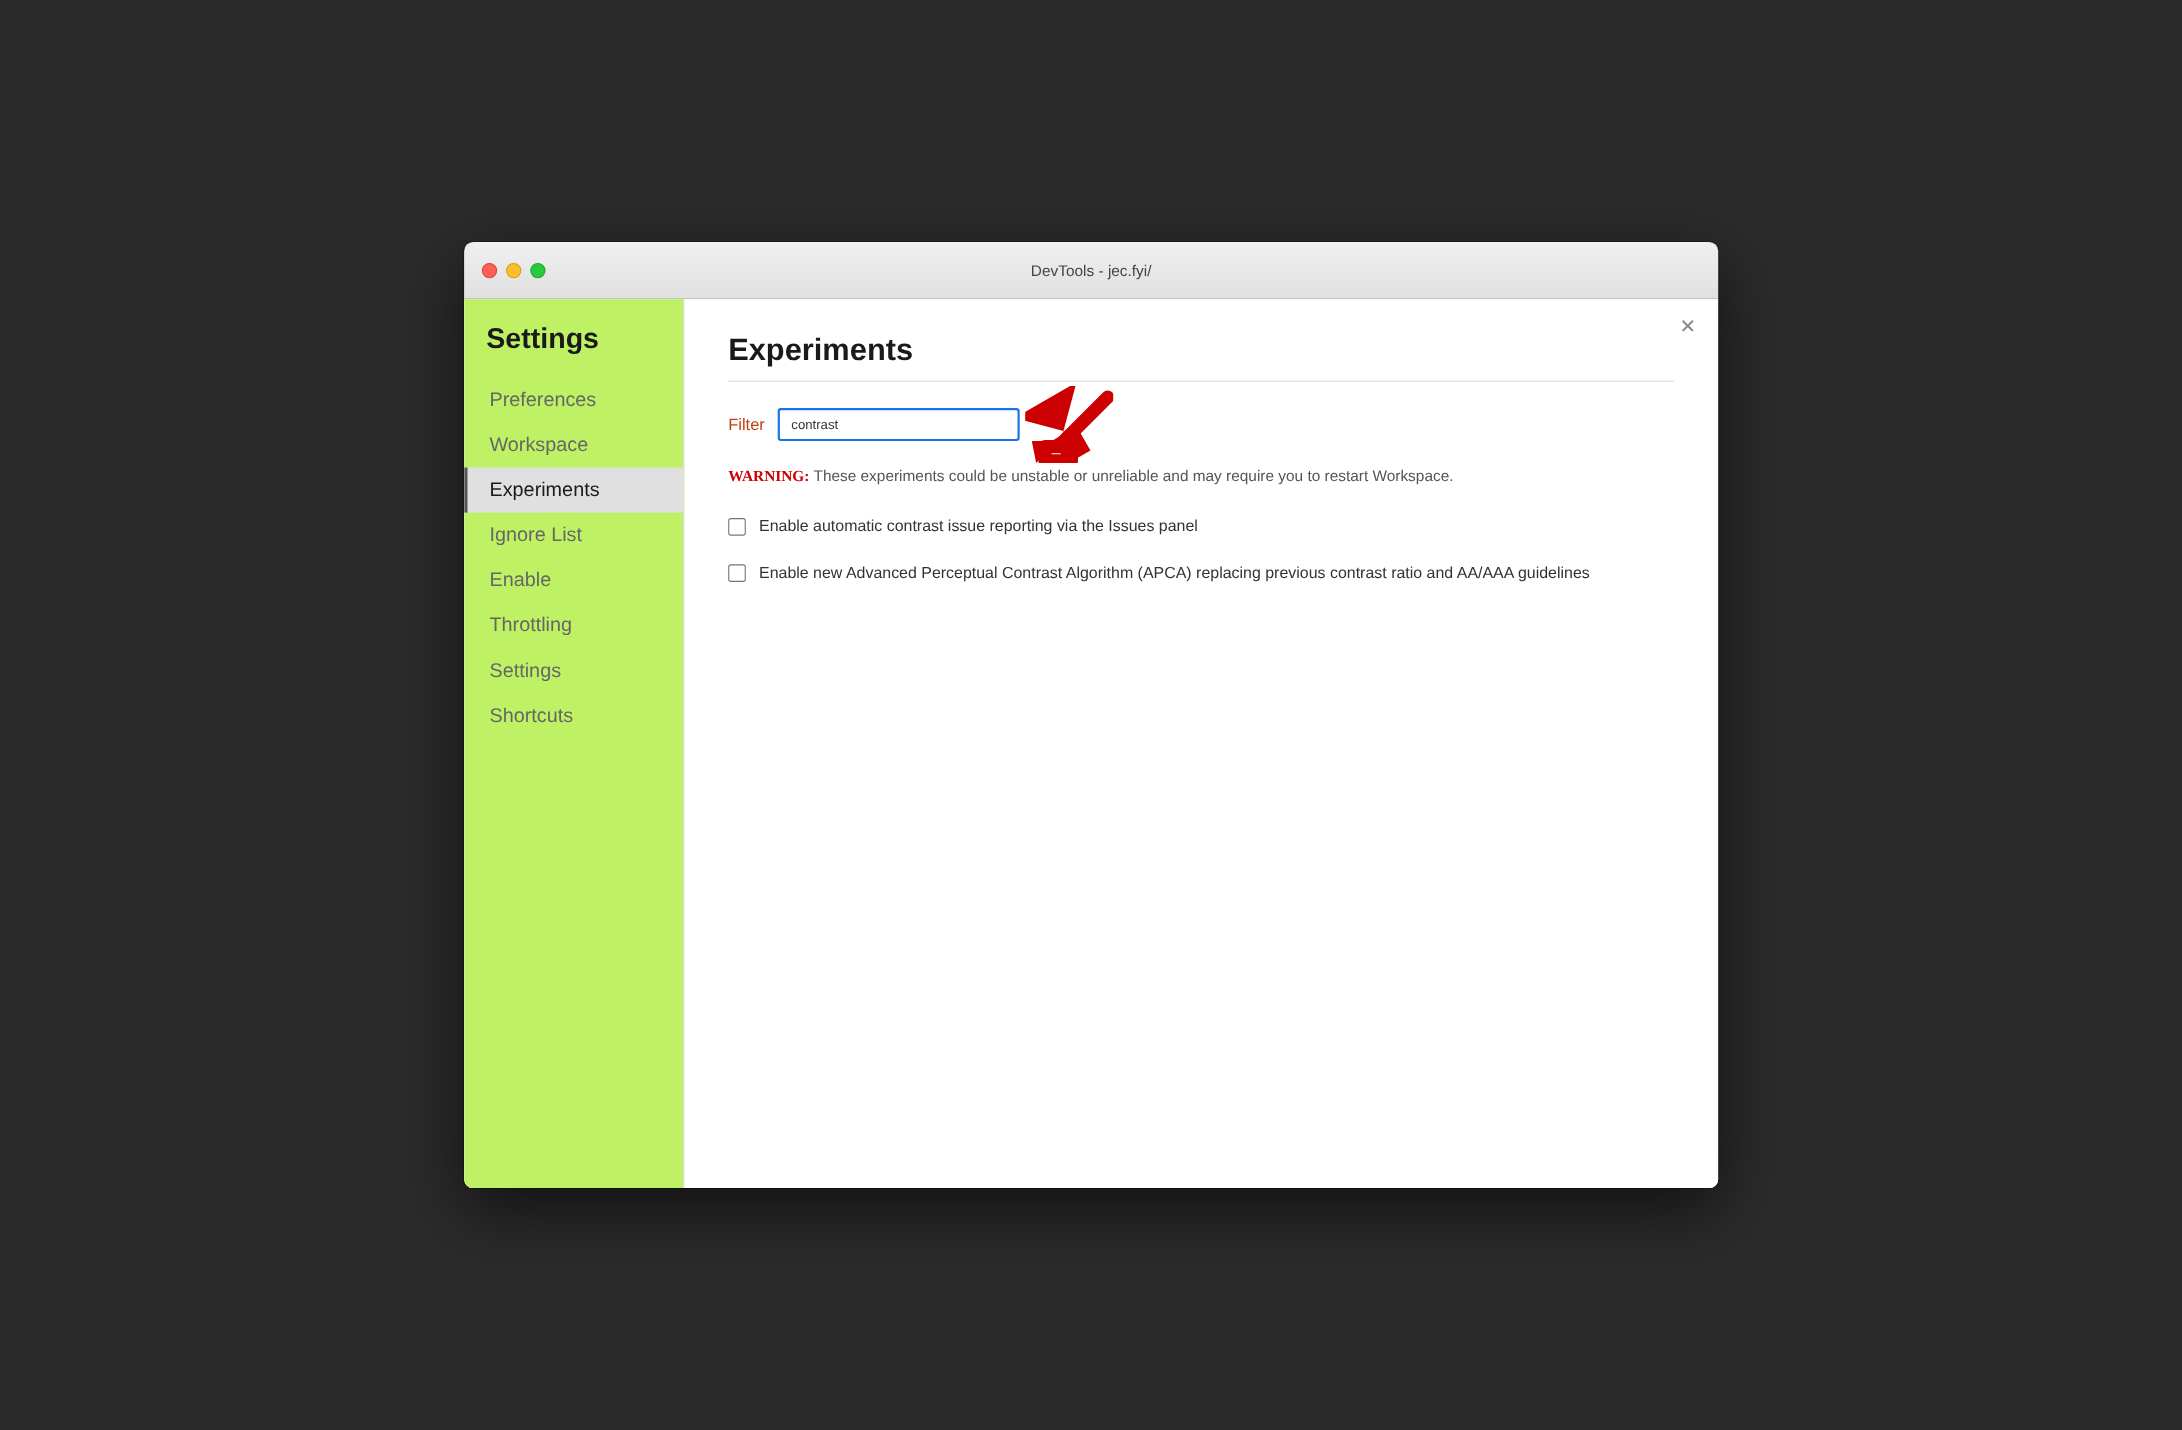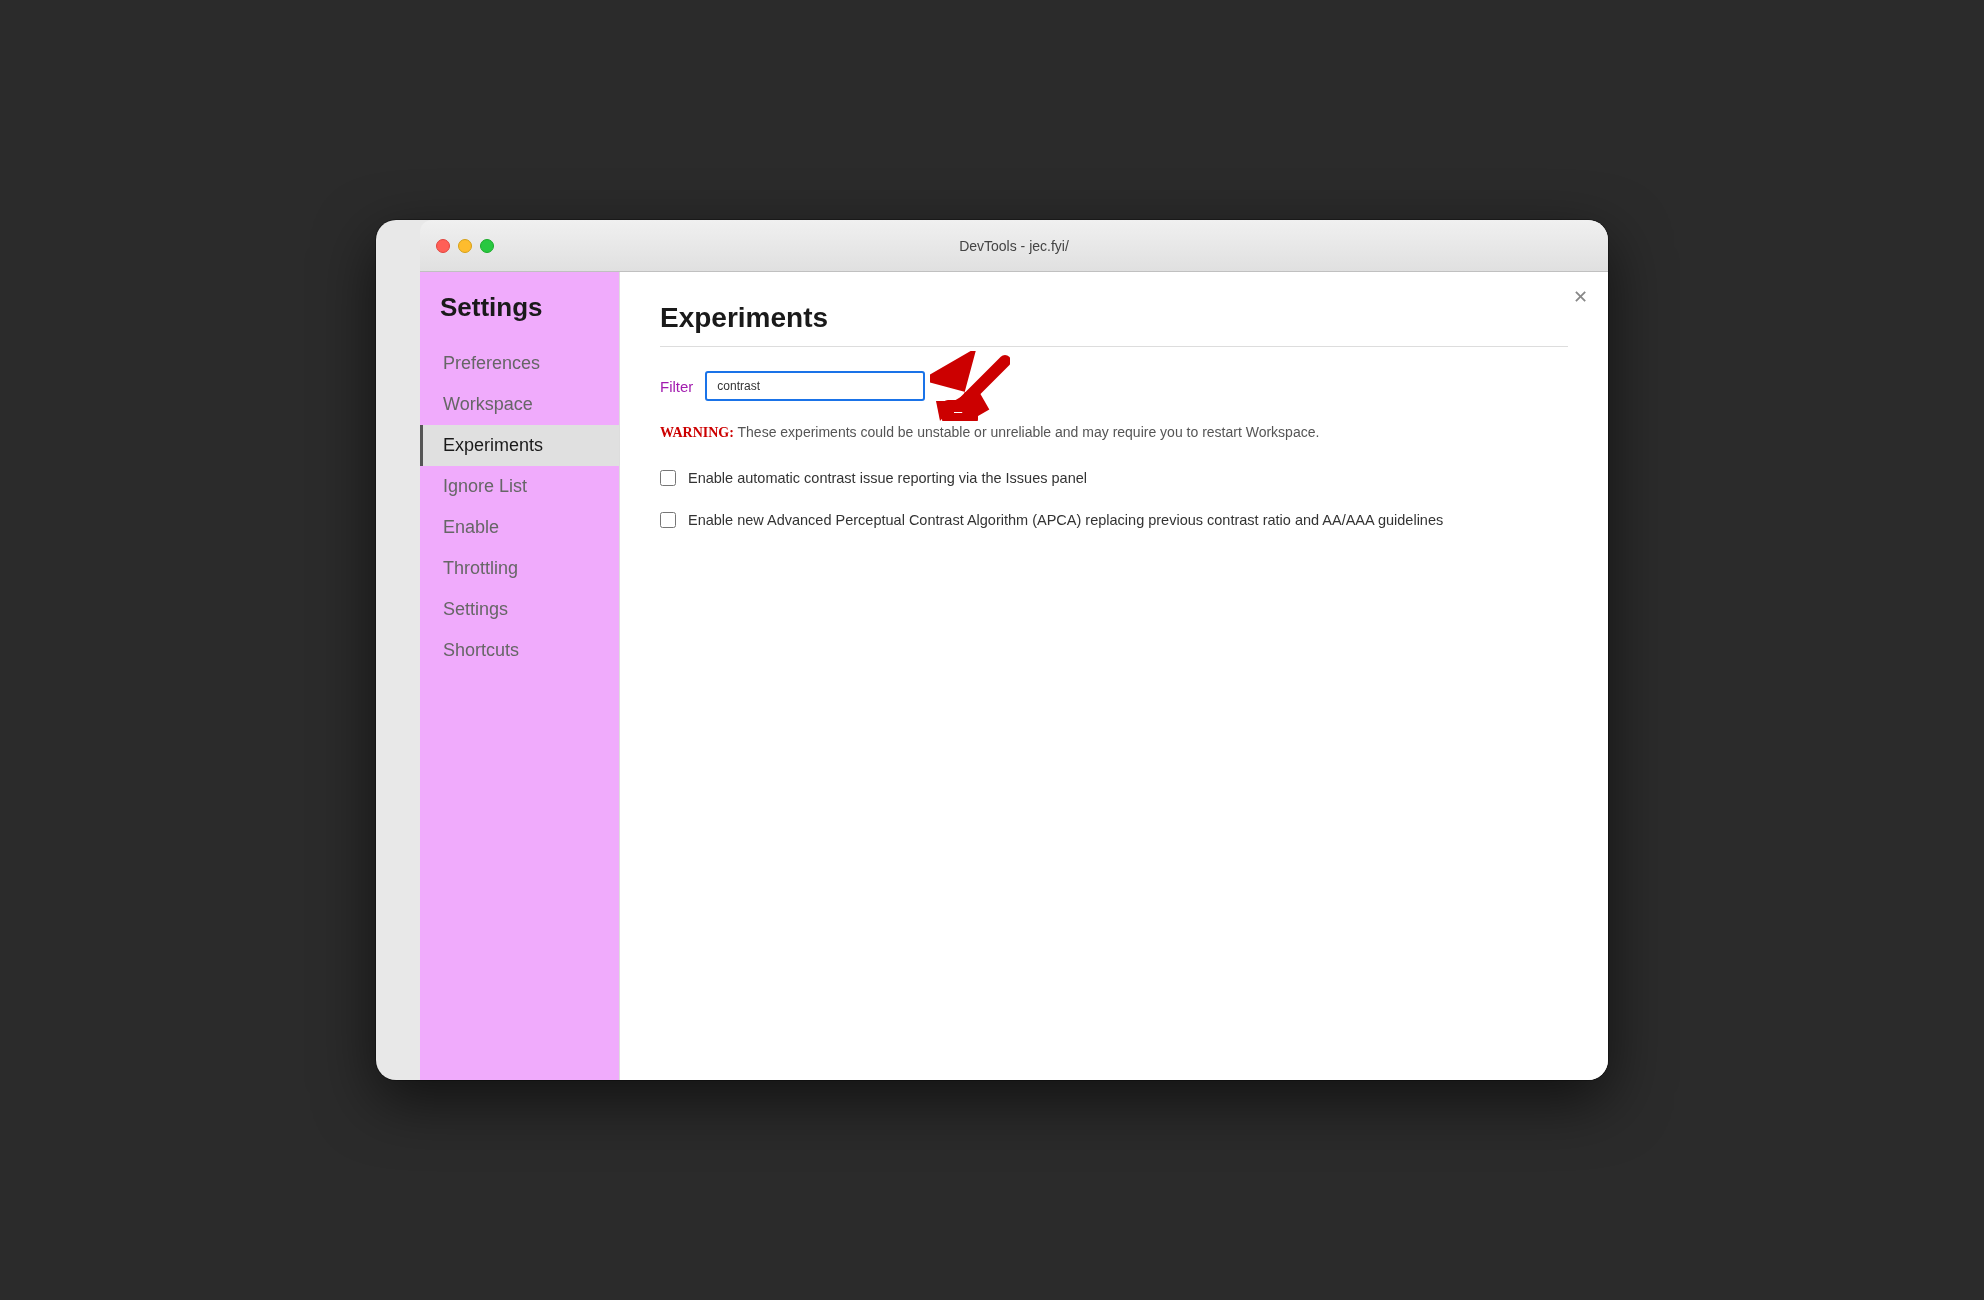--- a/index.html
+++ b/index.html
@@ -8,28 +8,27 @@
       background: #2b2b2b;
       display: flex;
       align-items: center;
       justify-content: center;
       min-height: 100vh;
       font-family: -apple-system, BlinkMacSystemFont, 'Helvetica Neue', Arial, sans-serif;
     }
 
     .window-wrapper {
       background: #e8e8e8;
-      border-radius: 20px;
+      border-radius: 8px;
       box-shadow: 0 20px 60px rgba(0,0,0,0.6), 0 0 0 1px rgba(0,0,0,0.3);
-      width: 1232px;
+      width: 1140px;
       min-height: 860px;
       overflow: hidden;
       display: flex;
       flex-direction: column;
-      padding-left: 44px;
     }
 
     .title-bar {
       background: linear-gradient(to bottom, #f0f0f0, #e0e0e0);
       height: 52px;
       display: flex;
       align-items: center;
       justify-content: center;
       position: relative;
       border-bottom: 1px solid #c0c0c0;
@@ -62,21 +61,21 @@
 
     .content-area {
       background: white;
       flex: 1;
       display: flex;
       margin: 0;
     }
 
     .sidebar {
       width: 200px;
-      background: #f0abfc;
+      background: #bef264;
       border-right: 1px solid #ddd;
       padding: 20px 0;
       flex-shrink: 0;
     }
 
     .sidebar-title {
       font-size: 26px;
       font-weight: 600;
       color: #1a1a1a;
       padding: 0 20px 20px 20px;
@@ -131,21 +130,21 @@
     .filter-row {
       display: flex;
       align-items: center;
       gap: 12px;
       margin-bottom: 20px;
       position: relative;
     }
 
     .filter-label {
       font-size: 15px;
-      color: #a21caf;
+      color: #c2410c;
     }
 
     .filter-input {
       border: 2px solid #1a73e8;
       border-radius: 3px;
       padding: 6px 10px;
       font-size: 12px;
       width: 220px;
       outline: none;
       color: #333;

